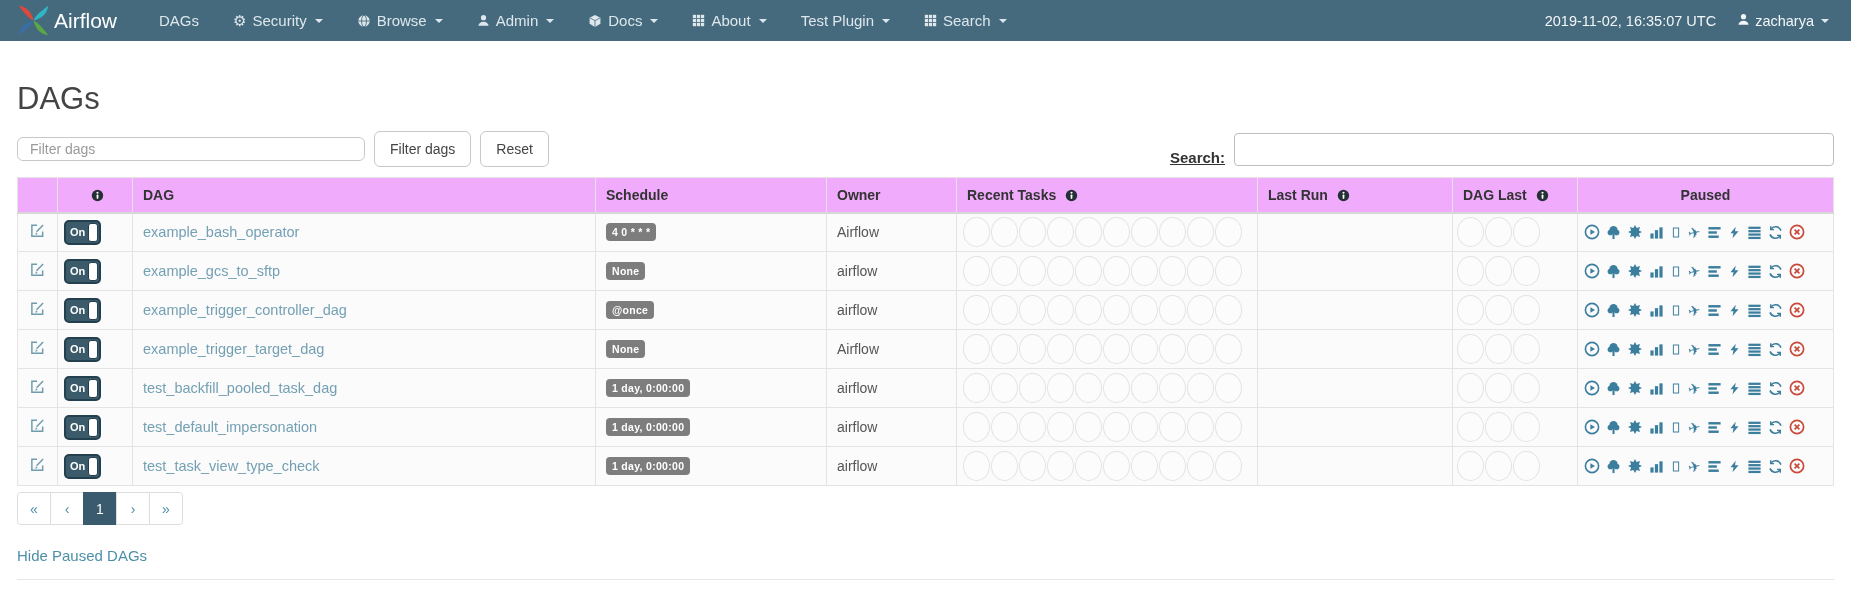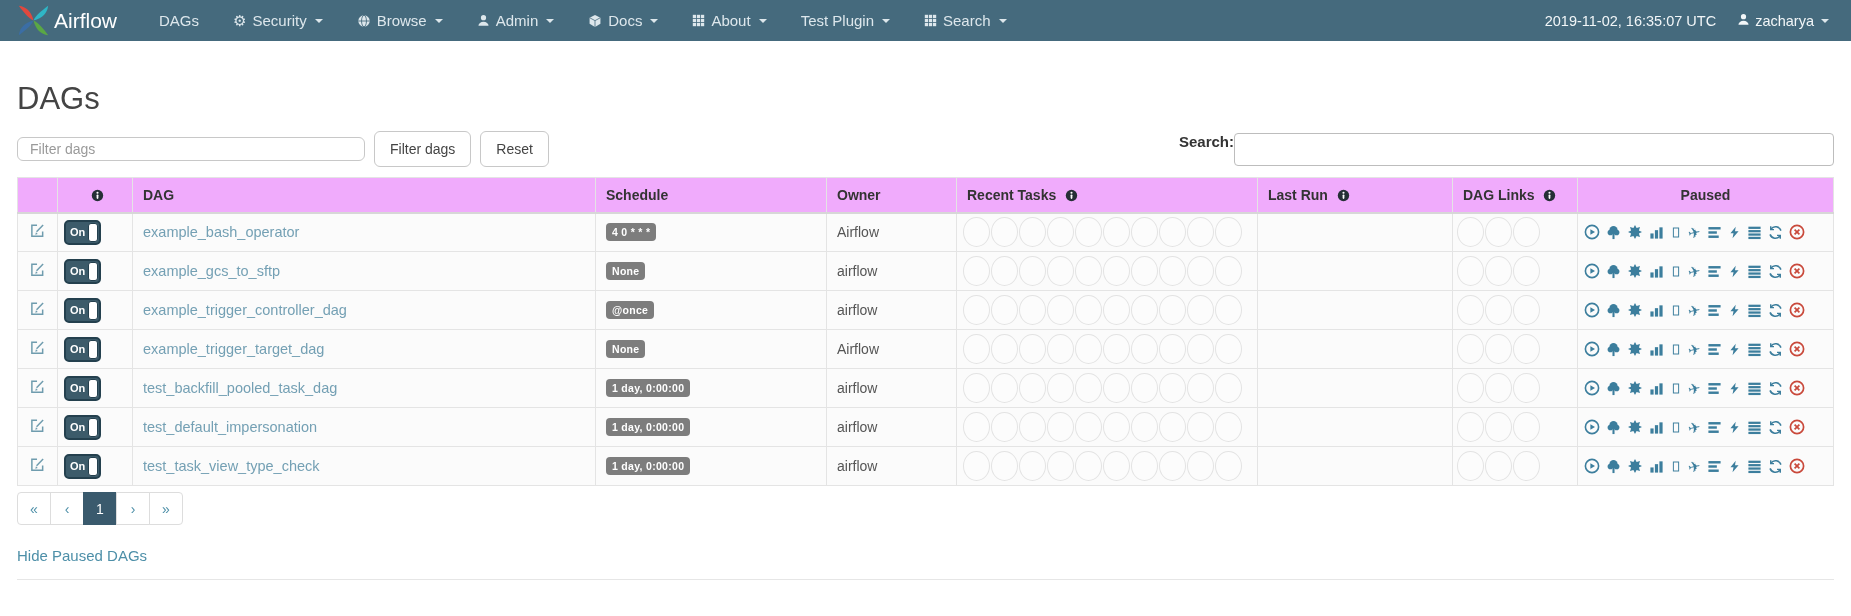--- a/index.html
+++ b/index.html
@@ -23,21 +23,21 @@
   .caret{display:inline-block;width:0;height:0;border-left:4px solid transparent;border-right:4px solid transparent;border-top:4px solid #dde7ec;margin-left:2px;}
   .nav-right{margin-left:auto;display:flex;align-items:center;gap:21px;color:#f2f6f8;font-size:14.5px;}
   .nav-user{display:flex;align-items:center;gap:5px;cursor:pointer;}
   
   .main{padding:0 17px;}
   h1{margin:40px 0 14px;font-size:31px;font-weight:400;color:var(--heading);}
   .filter-bar{display:flex;align-items:center;}
   .filter-input{width:348px;height:24px;border:1px solid #c8c8c8;border-radius:6px;padding:0 12px;font-size:14px;font-family:inherit;color:#0c4a6e;outline:none;}
   .filter-input::placeholder{color:#9a9a9a;}
   .btn{height:36px;padding:0 15px;margin-left:9px;background:#fff;border:1px solid #c8c8c8;border-radius:6px;font-size:14px;font-family:inherit;color:#444;cursor:pointer;}
-  .search-group{margin-left:auto;display:flex;align-items:flex-start;}
+  .search-group{margin-left:auto;display:flex;align-items:flex-end;gap:9px;text-decoration:underline;}
   .search-label{font-weight:bold;font-size:15px;color:#333;}
   .search-input{width:600px;height:33px;border:1px solid #bdbdbd;border-radius:4px;padding:0 8px;font-size:14px;font-family:inherit;outline:none;}
   
   table.dags{width:100%;border-collapse:collapse;margin-top:10px;table-layout:fixed;}
   th,td{border:1px solid #e4e4e4;vertical-align:middle;}
   th{background:#f0abfc;height:35px;font-size:14px;font-weight:bold;color:#333;text-align:left;padding:0 10px;border-bottom:2px solid #d7d7d7;}
   th.center{text-align:center;}
   td{height:39px;background:#fbfbfb;padding:0 10px;font-size:14px;color:#555;}
   td.tight{padding:0 4px;text-align:center;}
   .hdr-info{display:inline-flex;vertical-align:-2px;margin-left:5px;color:#252f36;}
@@ -228,21 +228,21 @@
           <span>Last Run</span>
           <span class="hdr-info">
               <svg viewBox="0 0 16 16" width="13" height="13">
                 <circle cx="8" cy="8" r="7" fill="currentColor"></circle>
                 <circle cx="8" cy="4.6" r="1.3" fill="#fff"></circle>
                 <rect x="6.9" y="6.8" width="2.2" height="5.4" rx="1" fill="#fff"></rect>
               </svg>
             </span>
         </th>
         <th>
-          <span>DAG Links</span>
+          <span>DAG Last</span>
           <span class="hdr-info">
               <svg viewBox="0 0 16 16" width="13" height="13">
                 <circle cx="8" cy="8" r="7" fill="currentColor"></circle>
                 <circle cx="8" cy="4.6" r="1.3" fill="#fff"></circle>
                 <rect x="6.9" y="6.8" width="2.2" height="5.4" rx="1" fill="#fff"></rect>
               </svg>
             </span>
         </th>
         <th class="center">Paused</th>
       </tr>

